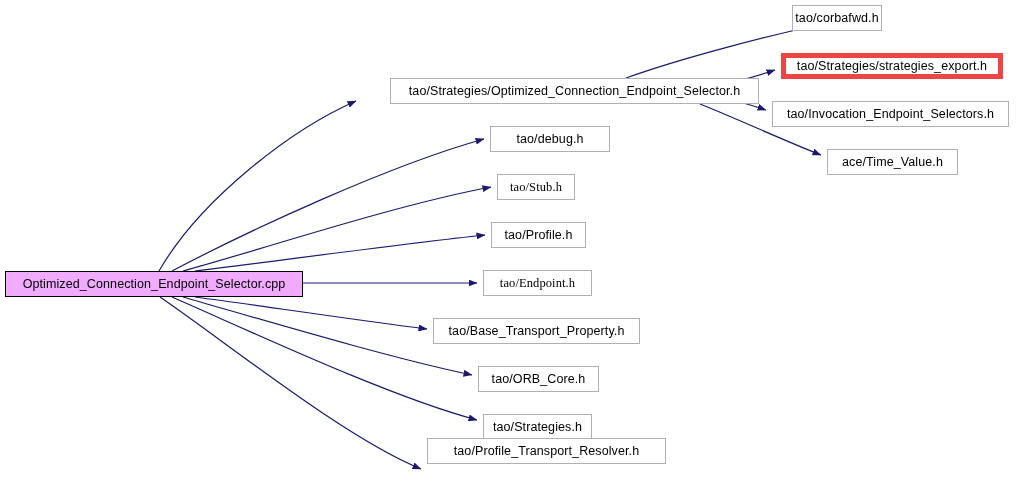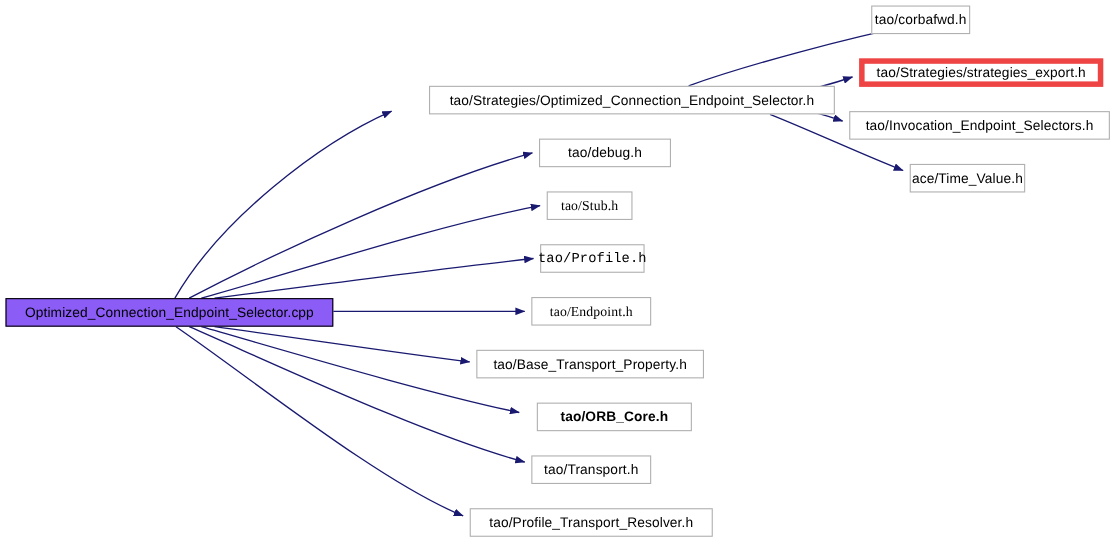--- a/index.html
+++ b/index.html
@@ -31,21 +31,21 @@
     justify-content: center;
     background: #ffffff;
     border: 1px solid #b0b0b0;
     font-size: 12.5px;
     color: #000000;
     white-space: nowrap;
     letter-spacing: 0.1px;
     line-height: 1;
   }
   .graph-node.root-node {
-    background: #8b5cf6;
+    background: #f0abfc;
     border: 1px solid #000000;
   }
   .graph-node.highlight-node {
     border: 5px solid #ef4444;
   }
   .node-label {
     pointer-events: none;
   }
 </style>
 </head>
@@ -83,41 +83,41 @@
       </div>
       <div class="graph-node" style="left: 792px; top: 5px; width: 90px; height: 26px;">
         <span class="node-label">tao/corbafwd.h</span>
       </div>
       <div class="graph-node highlight-node" style="left: 781px; top: 53px; width: 222px; height: 26px;">
         <span class="node-label">tao/Strategies/strategies_export.h</span>
       </div>
       <div class="graph-node" style="left: 772px; top: 101px; width: 237px; height: 26px;">
         <span class="node-label">tao/Invocation_Endpoint_Selectors.h</span>
       </div>
-      <div class="graph-node" style="left: 827px; top: 149px; width: 105px; height: 26px;">
+      <div class="graph-node" style="left: 827px; top: 149px; width: 131px; height: 26px;">
         <span class="node-label">ace/Time_Value.h</span>
       </div>
       <div class="graph-node" style="left: 490px; top: 126px; width: 120px; height: 26px;">
         <span class="node-label">tao/debug.h</span>
       </div>
       <div class="graph-node" style="left: 497px; top: 174px; width: 78px; height: 26px; font-family: Liberation Serif, serif;">
         <span class="node-label">tao/Stub.h</span>
       </div>
-      <div class="graph-node" style="left: 491px; top: 222px; width: 95px; height: 26px; font-family: Liberation Mono, monospace;">
+      <div class="graph-node" style="left: 491px; top: 222px; width: 95px; height: 26px;">
         <span class="node-label">tao/Profile.h</span>
       </div>
       <div class="graph-node" style="left: 483px; top: 270px; width: 109px; height: 26px; font-family: Liberation Serif, serif;">
         <span class="node-label">tao/Endpoint.h</span>
       </div>
       <div class="graph-node" style="left: 433px; top: 318px; width: 207px; height: 26px; justify-content: center;">
         <span class="node-label">tao/Base_Transport_Property.h</span>
       </div>
-      <div class="graph-node" style="left: 488px; top: 366px; width: 141px; height: 26px; font-weight: bold;">
+      <div class="graph-node" style="left: 478px; top: 366px; width: 121px; height: 26px;">
         <span class="node-label">tao/ORB_Core.h</span>
       </div>
       <div class="graph-node" style="left: 483px; top: 414px; width: 109px; height: 26px;">
-        <span class="node-label">tao/Transport.h</span>
+        <span class="node-label">tao/Strategies.h</span>
       </div>
-      <div class="graph-node" style="left: 427px; top: 462px; width: 221px; height: 26px;">
+      <div class="graph-node" style="left: 427px; top: 438px; width: 239px; height: 26px;">
         <span class="node-label">tao/Profile_Transport_Resolver.h</span>
       </div>
     </div>
 </div>
 
 </body></html>

